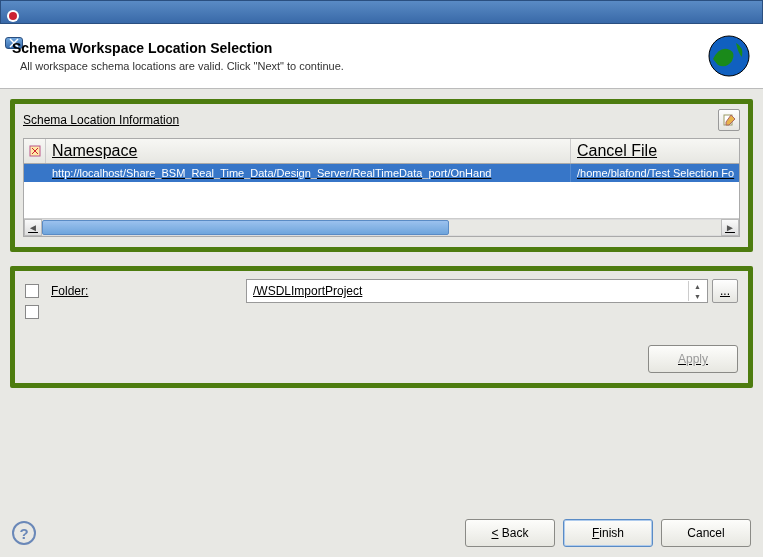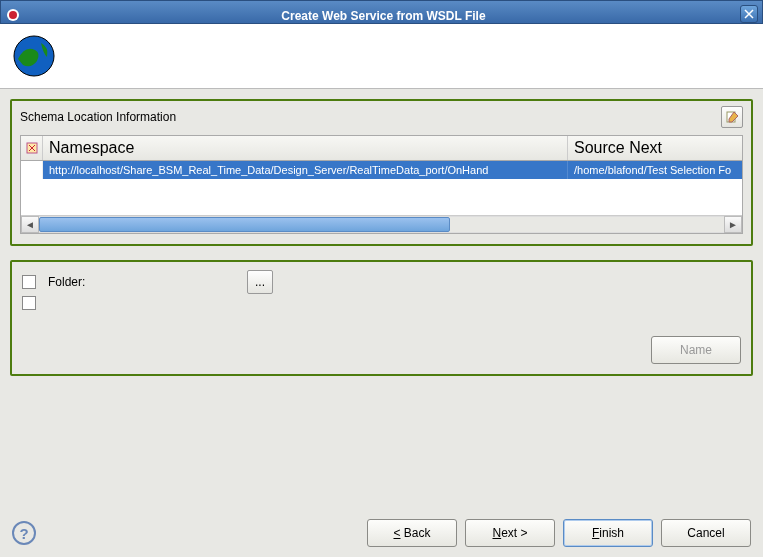--- a/index.html
+++ b/index.html
@@ -9,23 +9,24 @@
   background: #e8e8e4;
   width: 763px;
   height: 557px;
   overflow: hidden;
 }
 .titlebar {
   height: 24px;
   background: linear-gradient(to bottom, #5a8bc5 0%, #3969a8 100%);
   color: #fff;
   display: flex;
-  align-items: flex-end;
-  padding: 0 4px;
+  align-items: flex-start;
+  padding: 8px 4px;
   border: 1px solid #2a4f80;
+  flex-direction: column;
 }
 .titlebar .app-icon {
   width: 16px; height: 16px; margin-right: 6px;
   display: flex; align-items: center; justify-content: center;
 }
 .titlebar .title-text {
   flex: 1; text-align: center; font-weight: bold;
 }
 .titlebar .close-btn {
   width: 18px; height: 18px;
@@ -45,24 +46,25 @@
 .header h2 { font-size: 14px; font-weight: bold; margin-bottom: 4px; }
 .header p { font-size: 11px; color: #333; padding-left: 8px; }
 .globe {
   width: 44px; height: 44px;
   display: flex; align-items: center; justify-content: center;
 }
 .content {
   padding: 10px;
 }
 .panel {
-  border: 2px solid #4d7c0f;
+  border: 5px solid #4d7c0f;
   border-radius: 2px;
   background: #e8e8e4;
   margin-bottom: 14px;
+  text-decoration: underline;
 }
 .panel-header {
   display: flex; align-items: center;
   padding: 5px 8px;
 }
 .panel-title { flex: 1; font-size: 12px; }
 .panel-action {
   width: 22px; height: 22px;
   border: 1px solid #999; border-radius: 2px;
   background: linear-gradient(#fefefe,#e5e5e0);
@@ -85,20 +87,21 @@
 }
 .th-icon-col { width: 22px; border-right: 1px solid #ccc; display:flex; align-items:center; justify-content:center; }
 .th-ns { flex: 0 0 525px; }
 .th-src { flex: 1; border-right: none; }
 .table-body { height: 54px; overflow: hidden; }
 .tr {
   display: flex;
   background: #3776c8;
   color: #fff;
   font-size: 11px;
+  align-items: center;
 }
 .tr .td-icon { width: 22px; background:#fff; border-right:1px solid #eee; }
 .tr .td { padding: 3px 6px; overflow: hidden; white-space: nowrap; }
 .tr .td-ns { flex: 0 0 525px; border-right: 1px solid rgba(255,255,255,0.15); }
 .tr .td-src { flex: 1; }
 .hscroll {
   display: flex;
   height: 18px;
   border-top: 1px solid #ccc;
   background: #eee;
@@ -216,20 +219,24 @@
   </span>
   <span class="title-text">Create Web Service from WSDL File</span>
   <span class="close-btn">
     <svg width="10" height="10" viewBox="0 0 10 10">
         <path d="M1 1 L9 9 M9 1 L1 9" stroke="#fff" stroke-width="1.5"></path>
       </svg>
   </span>
 </div>
 
 <div class="header">
+  <div class="header-text">
+    <h2>Schema Workspace Location Selection</h2>
+    <p>All workspace schema locations are valid. Click "Next" to continue.</p>
+  </div>
   <div class="globe">
     <svg width="42" height="42" viewBox="0 0 42 42">
       <circle cx="21" cy="21" r="20" fill="#1060c0"></circle>
       <path d="M5 24 Q12 10 22 15 Q28 18 24 26 Q18 34 10 30 Z" fill="#1a8a1a"></path>
       <path d="M28 8 Q36 12 34 22 Q30 18 28 8 Z" fill="#1a8a1a"></path>
       <ellipse cx="21" cy="21" rx="20" ry="20" fill="none" stroke="#000" stroke-width="1"></ellipse>
     </svg>
   </div>
 </div>
 
@@ -247,21 +254,21 @@
     </div>
     <div class="table-wrap">
       <div class="table-head">
         <div class="th-icon-col">
           <svg width="12" height="12" viewBox="0 0 12 12">
               <rect x="1" y="1" width="10" height="10" fill="#ffe9a8" stroke="#b58"></rect>
               <path d="M3 3 L9 9 M9 3 L3 9" stroke="#c23" stroke-width="1"></path>
             </svg>
         </div>
         <div class="th th-ns">Namespace</div>
-        <div class="th th-src">Source Next</div>
+        <div class="th th-src">Cancel File</div>
       </div>
       <div class="table-body">
         <div class="tr">
           <div class="td-icon"></div>
           <div class="td td-ns">http://localhost/Share_BSM_Real_Time_Data/Design_Server/RealTimeData_port/OnHand</div>
           <div class="td td-src">/home/blafond/Test Selection Fo</div>
         </div>
       </div>
       <div class="hscroll">
         <div class="arrow">◄</div>
@@ -272,43 +279,47 @@
       </div>
     </div>
     <div style="height:6px"></div>
   </div>
 
   <div class="panel editor-panel">
     <div class="form">
       <div class="form-row">
         <span class="chk"></span>
         <label>Folder:</label>
+        <div class="combo-wrap">
+          <input class="input" readonly="" value="/WSDLImportProject" style="">
+          <div class="combo-arrows">
+              <span>▲</span>
+              <span>▼</span>
+            </div>
+        </div>
         <span class="browse-btn">
             <span>...</span>
           </span>
       </div>
       <div class="form-row">
         <span class="chk"></span>
       </div>
     </div>
     <div class="apply-row">
-      <button class="btn" disabled="">Name</button>
+      <button class="btn" disabled="">Apply</button>
     </div>
   </div>
 
 </div>
 
 <div class="footer">
   <div class="help">?</div>
   <div class="footer-btns">
     <button class="btn">
         <span class="underline-first">&lt; Back</span>
-      </button>
-    <button class="btn">
-        <span class="underline-first">Next &gt;</span>
       </button>
     <button class="btn default">
         <span class="underline-first">Finish</span>
       </button>
     <button class="btn">
         <span>Cancel</span>
       </button>
   </div>
 </div>
 

